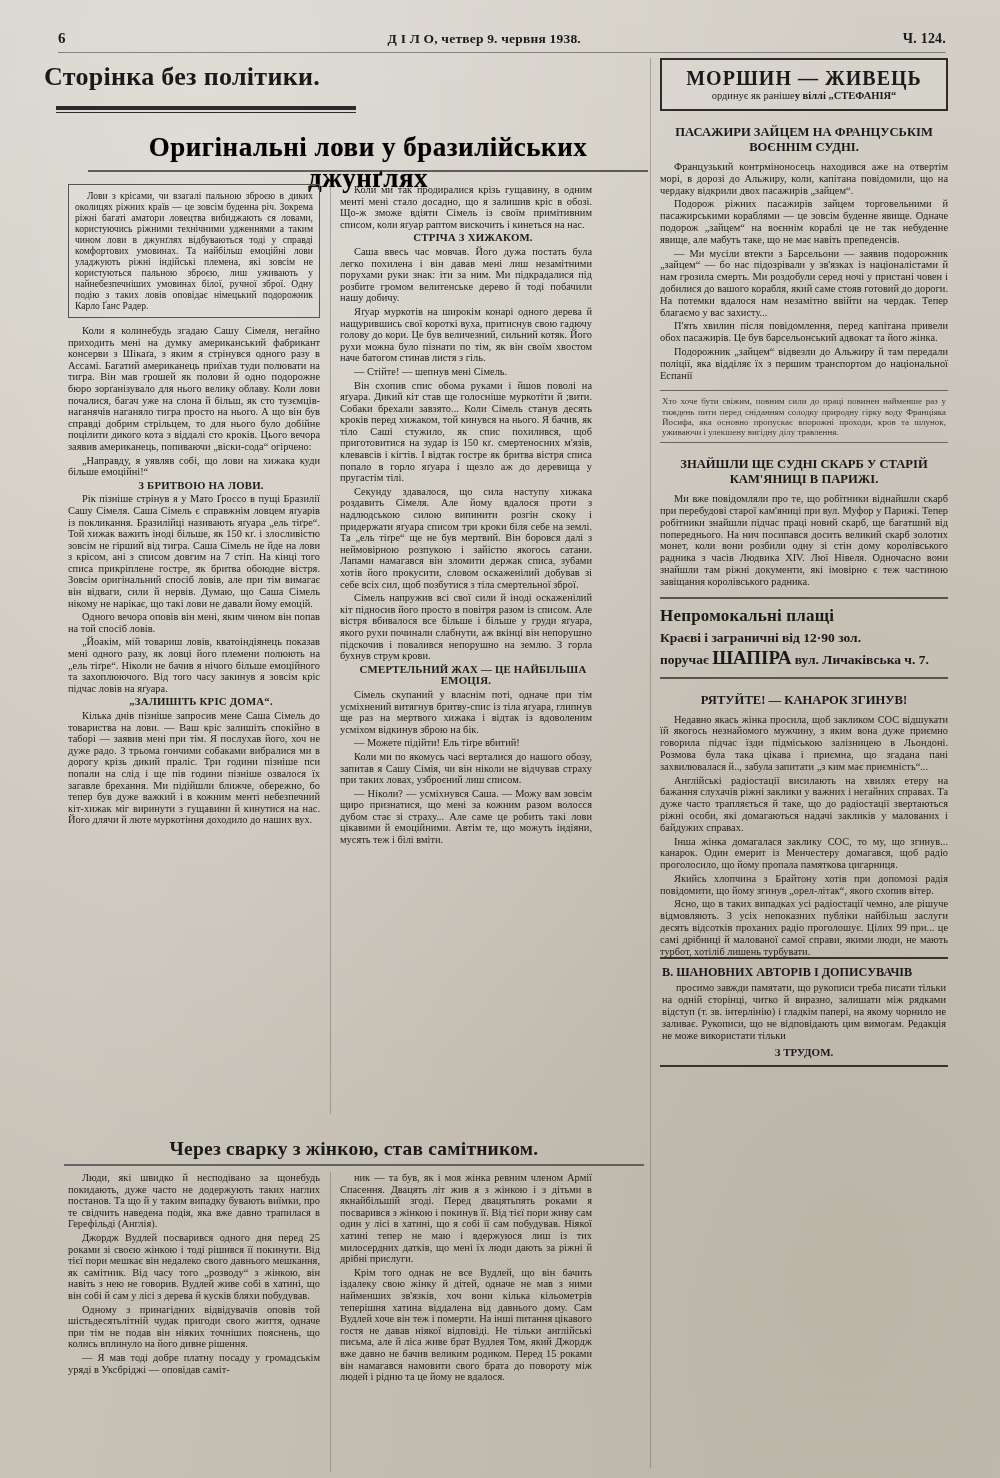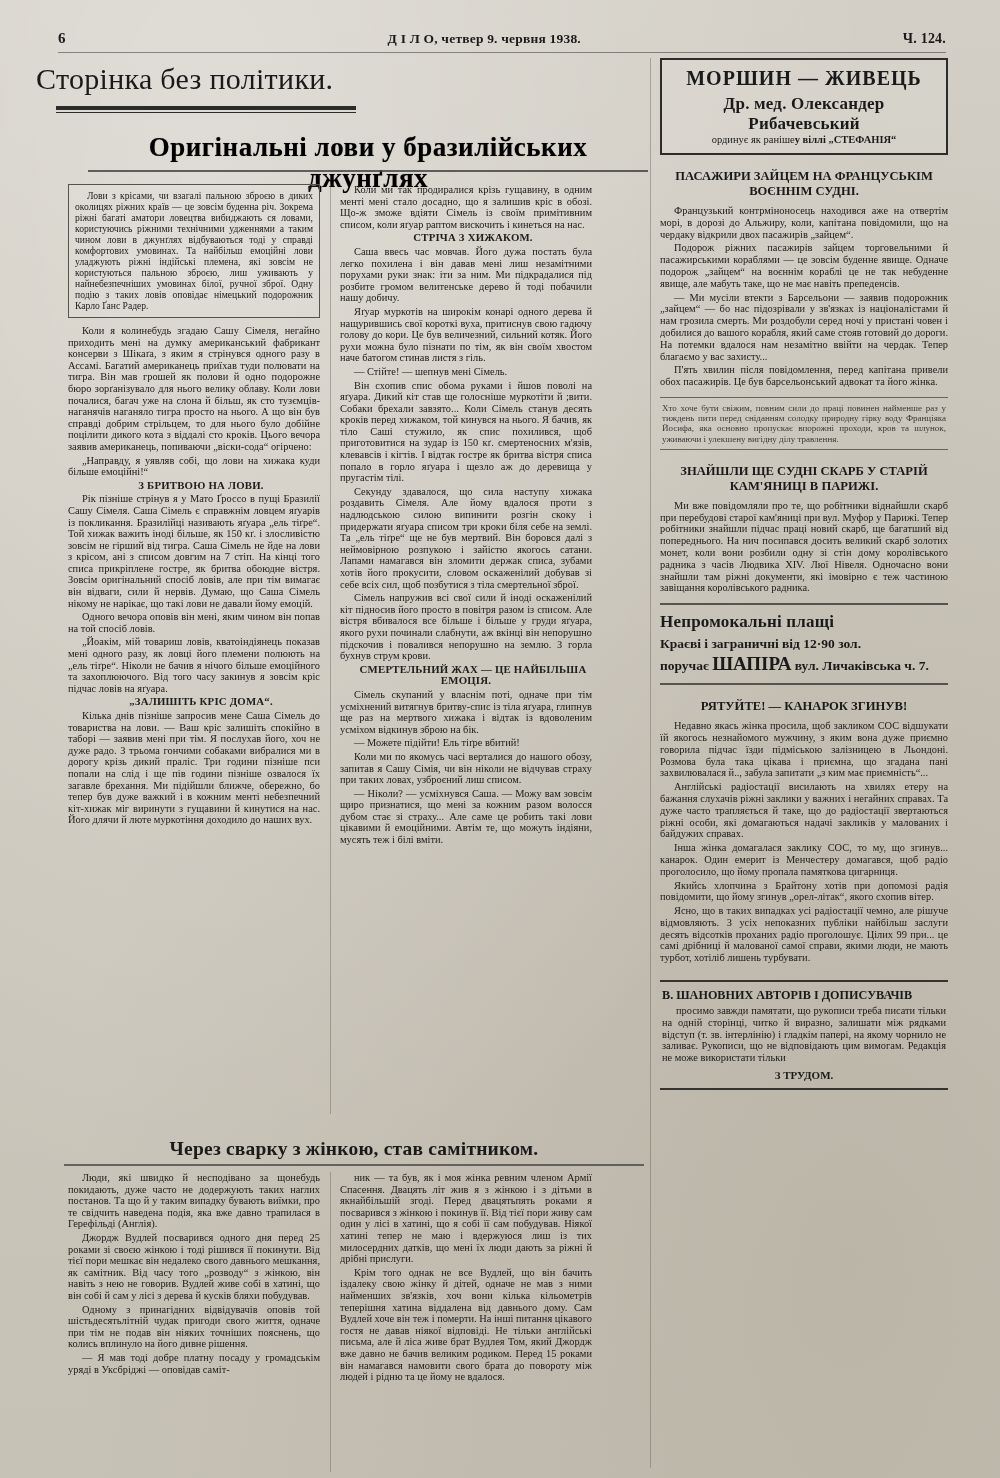--- a/index.html
+++ b/index.html
@@ -28,22 +28,22 @@
     font-size:13.5px;font-weight:bold;letter-spacing:.2px;
   }
   .masthead .pg{font-size:15px;}
   .masthead .center{font-size:13.5px;}
   .masthead .issue{font-size:14px;}
 
   .rule-top{position:absolute;left:58px;top:52px;width:888px;height:1px;background:#3a3a3a;opacity:.55;}
 
   
   .page-title{
-    position:absolute;left:36px;top:62px;
-    font-size:30px;font-weight:normal;letter-spacing:.3px;
+    position:absolute;left:44px;top:62px;
+    font-size:26px;font-weight:bold;letter-spacing:.3px;
     font-family:"Liberation Serif", serif;
   }
   .title-rule{position:absolute;left:56px;top:106px;width:300px;height:4px;background:#2b2b2b;}
   .title-rule2{position:absolute;left:56px;top:112px;width:300px;height:1px;background:#2b2b2b;}
 
   
   .headline{
     position:absolute;left:88px;top:132px;width:560px;
     text-align:center;
     font-size:27px;font-weight:bold;
@@ -127,21 +127,21 @@
     margin:9px 0;
     opacity:.85;
   }
 
   .ad2-title{font-weight:bold;font-size:17px;letter-spacing:.2px;}
   .ad2-line{font-size:13.5px;font-weight:bold;margin-top:3px;line-height:17px;}
   .ad2-line .huge{font-size:19px;}
 
   .notice{
     border-top:2px solid #35332e;border-bottom:2px solid #35332e;
-    padding:6px 2px 7px 2px;margin-top:16px;
+    padding:6px 2px 7px 2px;margin-top:0;
   }
   .notice-h{font-weight:bold;font-size:12.2px;line-height:14px;}
   .notice-b{font-size:10.4px;line-height:11.8px;text-align:justify;margin-top:3px;}
   .notice-b p{margin:0;text-indent:14px;}
   .notice-sign{text-align:center;font-weight:bold;font-size:11px;margin-top:5px;}
 </style>
 </head>
 <body>
 
 <div class="paper"></div>
@@ -208,33 +208,33 @@
 
   <div class="col" id="col2b">
     <p>ник — та був, як і моя жінка ревним членом Армії Спасення. Двацять літ жив я з жінкою і з дітьми в якнайбільшій згоді. Перед двацятьпять роками я посварився з жінкою і покинув її. Від тієї пори живу сам один у лісі в хатині, що я собі її сам побудував. Ніякої хатині тепер не маю і вдержуюся лиш із тих милосердних датків, що мені їх люди дають за ріжні й дрібні прислуги.</p>
     <p>Крім того однак не все Вудлей, що він бачить іздалеку свою жінку й дітей, одначе не мав з ними найменших зв'язків, хоч вони кілька кільометрів теперішня хатина віддалена від давнього дому. Сам Вудлей хоче він теж і померти. На інші питання цікавого гостя не давав ніякої відповіді. Не тільки англійські письма, але й ліса живе брат Вудлея Том, який Джордж вже давно не бачив великим родиком. Перед 15 роками він намагався намовити свого брата до повороту між людей і рідню та це йому не вдалося.</p>
   </div>
 
   <div class="rail">
 
     <div class="ad-box">
       <div class="ad-title">МОРШИН — ЖИВЕЦЬ</div>
-      <div class="ad-name">Др. мед. Олександер Рибачевський</div>
       <div class="ad-foot">
         <span>ординує як раніше</span>
         <span class="r">у віллі „СТЕФАНІЯ“</span>
       </div>
     </div>
 
     <div class="rail-h">ПАСАЖИРИ ЗАЙЦЕМ НА ФРАНЦУСЬКІМ ВОЄННІМ СУДНІ.</div>
     <div class="rail-col">
       <p>Французький контрміноносець находився аже на отвертім морі, в дорозі до Альжиру, коли, капітана повідомили, що на чердаку відкрили двох пасажирів „зайцем“.</p>
       <p>Подорож ріжних пасажирів зайцем торговельними й пасажирськими кораблями — це зовсім буденне явище. Одначе подорож „зайцем“ на воєннім кораблі це не так небуденне явище, але мабуть таке, що не має навіть препеденсів.</p>
       <p>— Ми мусіли втекти з Барсельони — заявив подорожник „зайцем“ — бо нас підозрівали у зв'язках із націоналістами й нам грозила смерть. Ми роздобули серед ночі у пристані човен і добилися до вашого корабля, який саме стояв готовий до дороги. На потемки вдалося нам незамітно ввійти на чердак. Тепер благаємо у вас захисту...</p>
       <p>П'ять хвилин після повідомлення, перед капітана привели обох пасажирів. Це був барсельонський адвокат та його жінка.</p>
+      <p>Подорожник „зайцем“ відвезли до Альжиру й там передали поліції, яка відділяє їх з першим транспортом до національної Еспанії</p>
     </div>
 
     <div class="smallbox">Хто хоче бути свіжим, повним сили до праці повинен найменше раз у тиждень пити перед сніданням солодку природну гірку воду Франціяка Йосифа, яка основно пропускає впорожні проходи, кров та шлунок, уживаючи і улекшену вигідну ділу травлення.</div>
 
     <div class="rail-h">ЗНАЙШЛИ ЩЕ СУДНІ СКАРБ У СТАРІЙ КАМ'ЯНИЦІ В ПАРИЖІ.</div>
     <div class="rail-col">
       <p>Ми вже повідомляли про те, що робітники віднайшли скарб при перебудові старої кам'яниці при вул. Муфор у Парижі. Тепер робітники знайшли підчас праці новий скарб, ще багатший від попереднього. На нич посипався досить великий скарб золотих монет, коли вони розбили одну зі стін дому королівського радника з часів Людвика XIV. Люї Нівеля. Одночасно вони знайшли там ріжні документи, які імовірно є теж частиною завіщання королівського радника.</p>
     </div>
 
     <div class="hr2"></div>

